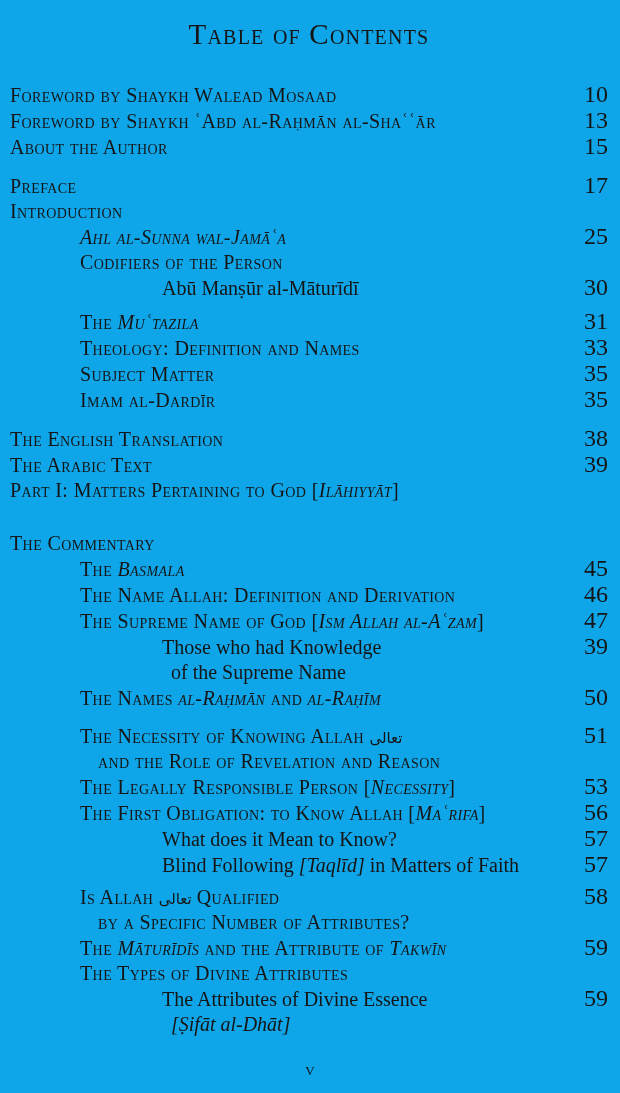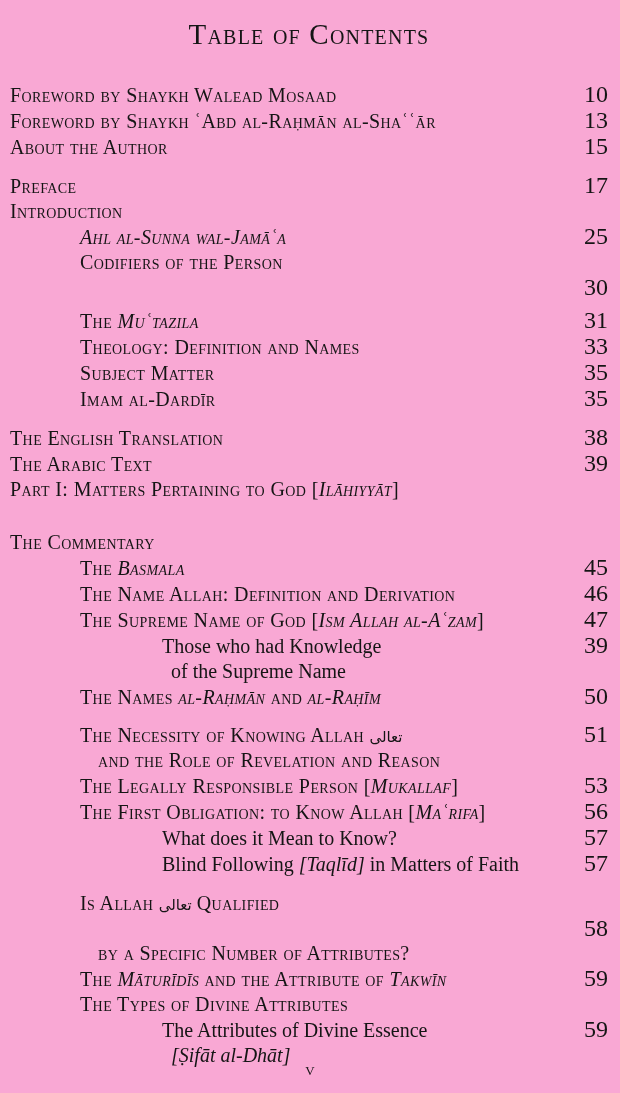--- a/index.html
+++ b/index.html
@@ -1,21 +1,21 @@
 <!DOCTYPE html>
 <html><head>
 <meta charset="utf-8">
 <style>
   html, body { margin: 0; padding: 0; background: #e8e8e8; }
   .page {
     position: relative;
     width: 620px;
     height: 1093px;
     margin: 0 auto;
-    background: #f9a8d4;
+    background: #0ea5e9;
     box-sizing: border-box;
     font-family: "Liberation Serif", "DejaVu Serif", serif;
     color: #151515;
     overflow: hidden;
   }
   .content { padding: 8px 12px 0 10px; }
   .title {
     margin: 8px 0 0 0;
     font-size: 29px;
     line-height: 36px;
@@ -65,42 +65,42 @@
   <div class="content">
     <h1 class="title">Table of Contents</h1>
     <div class="rows">
         <div class="row l0"><span class="label"><span class="sc">Foreword by Shaykh Walead Mosaad</span></span><span class="pagenum">10</span></div>
         <div class="row l0"><span class="label"><span class="sc">Foreword by Shaykh ʿAbd al-Raḥmān al-Shaʿʿār</span></span><span class="pagenum">13</span></div>
         <div class="row l0"><span class="label"><span class="sc">About the Author</span></span><span class="pagenum">15</span></div>
         <div class="row l0" style="margin-top: 13px;"><span class="label"><span class="sc">Preface</span></span><span class="pagenum">17</span></div>
         <div class="row l0"><span class="label"><span class="sc">Introduction</span></span></div>
         <div class="row l1"><span class="label"><span class="sc it">Ahl al-Sunna wal-Jamāʿa</span></span><span class="pagenum">25</span></div>
         <div class="row l1"><span class="label"><span class="sc">Codifiers of the Person</span></span></div>
-        <div class="row l2"><span class="pagenum">30</span></div>
+        <div class="row l2"><span class="label"><span class="rg">Abū Manṣūr al-Māturīdī</span></span><span class="pagenum">30</span></div>
         <div class="row l1" style="margin-top: 8px;"><span class="label"><span class="sc">The </span><span class="sc it">Muʿtazila</span></span><span class="pagenum">31</span></div>
         <div class="row l1"><span class="label"><span class="sc">Theology: Definition and Names</span></span><span class="pagenum">33</span></div>
         <div class="row l1"><span class="label"><span class="sc">Subject Matter</span></span><span class="pagenum">35</span></div>
         <div class="row l1"><span class="label"><span class="sc">Imam al-Dardīr</span></span><span class="pagenum">35</span></div>
         <div class="row l0" style="margin-top: 13px;"><span class="label"><span class="sc">The English Translation</span></span><span class="pagenum">38</span></div>
         <div class="row l0"><span class="label"><span class="sc">The Arabic Text</span></span><span class="pagenum">39</span></div>
         <div class="row l0"><span class="label"><span class="sc">Part I: Matters Pertaining to God [</span><span class="sc it">Ilāhiyyāt</span><span class="sc">]</span></span></div>
         <div class="row l0" style="margin-top: 28px;"><span class="label"><span class="sc">The Commentary</span></span></div>
         <div class="row l1"><span class="label"><span class="sc">The </span><span class="sc it">Basmala</span></span><span class="pagenum">45</span></div>
         <div class="row l1"><span class="label"><span class="sc">The Name Allah: Definition and Derivation</span></span><span class="pagenum">46</span></div>
         <div class="row l1"><span class="label"><span class="sc">The Supreme Name of God [</span><span class="sc it">Ism Allah al-Aʿzam</span><span class="sc">]</span></span><span class="pagenum">47</span></div>
         <div class="row l2"><span class="label"><span class="rg">Those who had Knowledge</span></span><span class="pagenum">39</span></div>
         <div class="row l2c"><span class="label"><span class="rg">of the Supreme Name</span></span></div>
         <div class="row l1" style=""><span class="label"><span class="sc">The Names </span><span class="sc it">al-Raḥmān</span><span class="sc"> and </span><span class="sc it">al-Raḥīm</span></span><span class="pagenum">50</span></div>
         <div class="row l1" style="margin-top: 12px;"><span class="label"><span class="sc">The Necessity of Knowing Allah </span><span class="hon">تعالى</span></span><span class="pagenum">51</span></div>
         <div class="row l1c"><span class="label"><span class="sc">and the Role of Revelation and Reason</span></span></div>
-        <div class="row l1"><span class="label"><span class="sc">The Legally Responsible Person [</span><span class="sc it">Mukallaf</span><span class="sc">]</span></span><span class="pagenum">53</span></div>
+        <div class="row l1"><span class="label"><span class="sc">The Legally Responsible Person [</span><span class="sc it">Necessity</span><span class="sc">]</span></span><span class="pagenum">53</span></div>
         <div class="row l1"><span class="label"><span class="sc">The First Obligation: to Know Allah [</span><span class="sc it">Maʿrifa</span><span class="sc">]</span></span><span class="pagenum">56</span></div>
         <div class="row l2"><span class="label"><span class="rg">What does it Mean to Know?</span></span><span class="pagenum">57</span></div>
         <div class="row l2"><span class="label"><span class="rg">Blind Following </span><span class="rg it">[Taqlīd]</span><span class="rg"> in Matters of Faith</span></span><span class="pagenum">57</span></div>
-        <div class="row l1" style="margin-top: 14px; flex-direction: column;"><span class="label"><span class="sc">Is Allah </span><span class="hon">تعالى</span><span class="sc"> Qualified</span></span><span class="pagenum">58</span></div>
+        <div class="row l1" style="margin-top: 6px;"><span class="label"><span class="sc">Is Allah </span><span class="hon">تعالى</span><span class="sc"> Qualified</span></span><span class="pagenum">58</span></div>
         <div class="row l1c"><span class="label"><span class="sc">by a Specific Number of Attributes?</span></span></div>
         <div class="row l1"><span class="label"><span class="sc">The </span><span class="sc it">Māturīdīs</span><span class="sc"> and the Attribute of </span><span class="sc it">Takwīn</span></span><span class="pagenum">59</span></div>
         <div class="row l1"><span class="label"><span class="sc">The Types of Divine Attributes</span></span></div>
         <div class="row l2"><span class="label"><span class="rg">The Attributes of Divine Essence</span></span><span class="pagenum">59</span></div>
         <div class="row l2c"><span class="label"><span class="rg it">[Ṣifāt al-Dhāt]</span></span></div>
       </div>
   </div>
   <div class="footer">v</div>
 </div>
 

